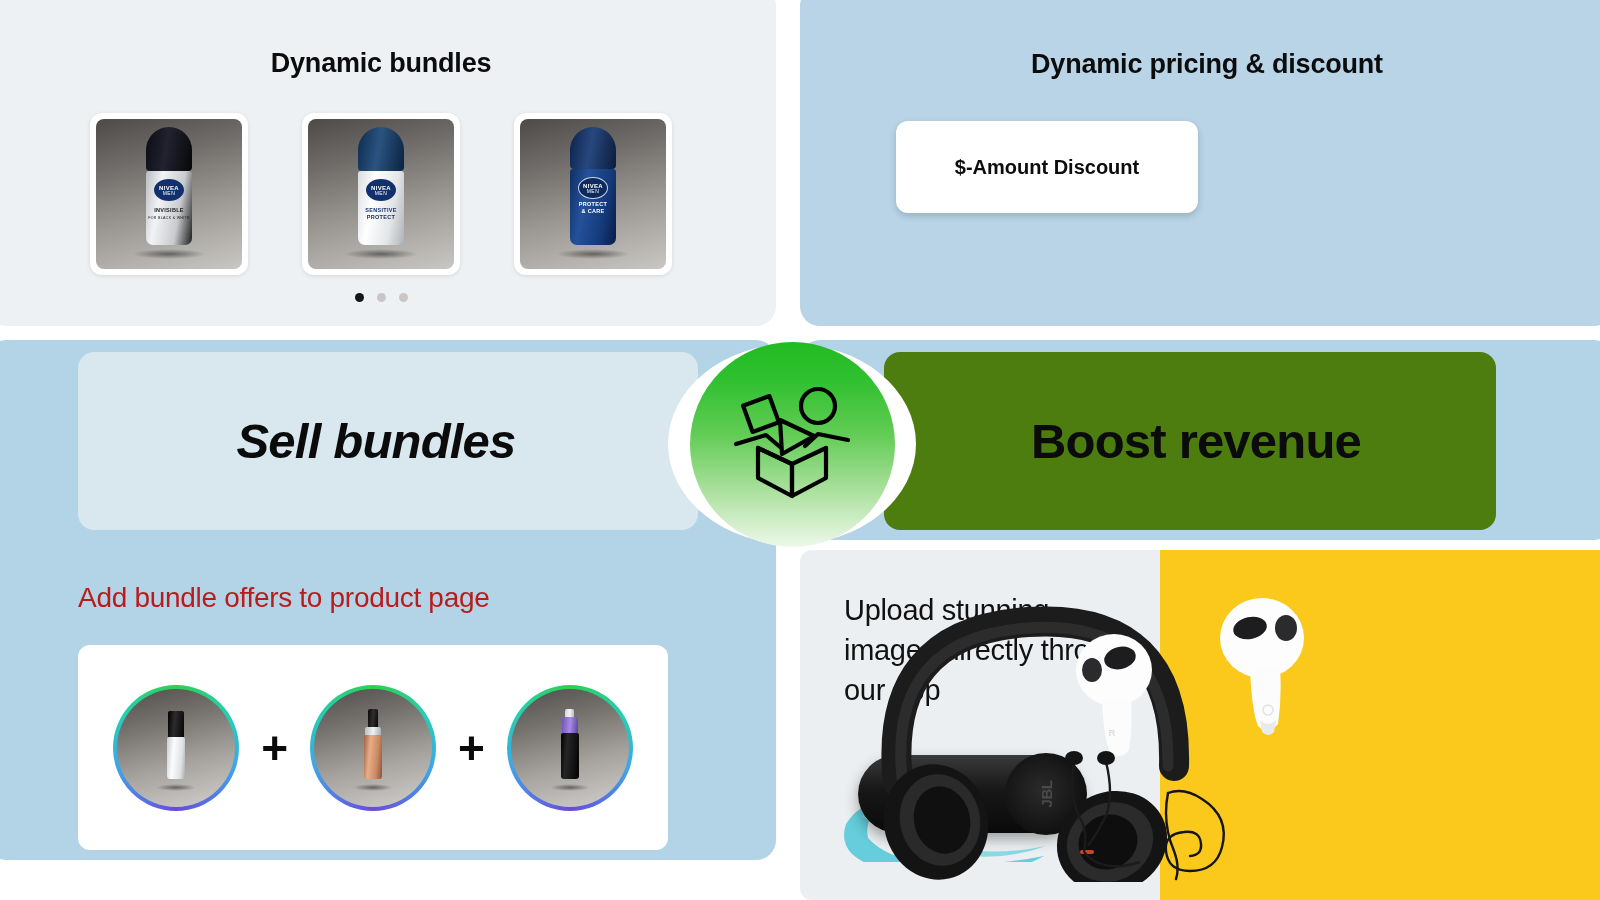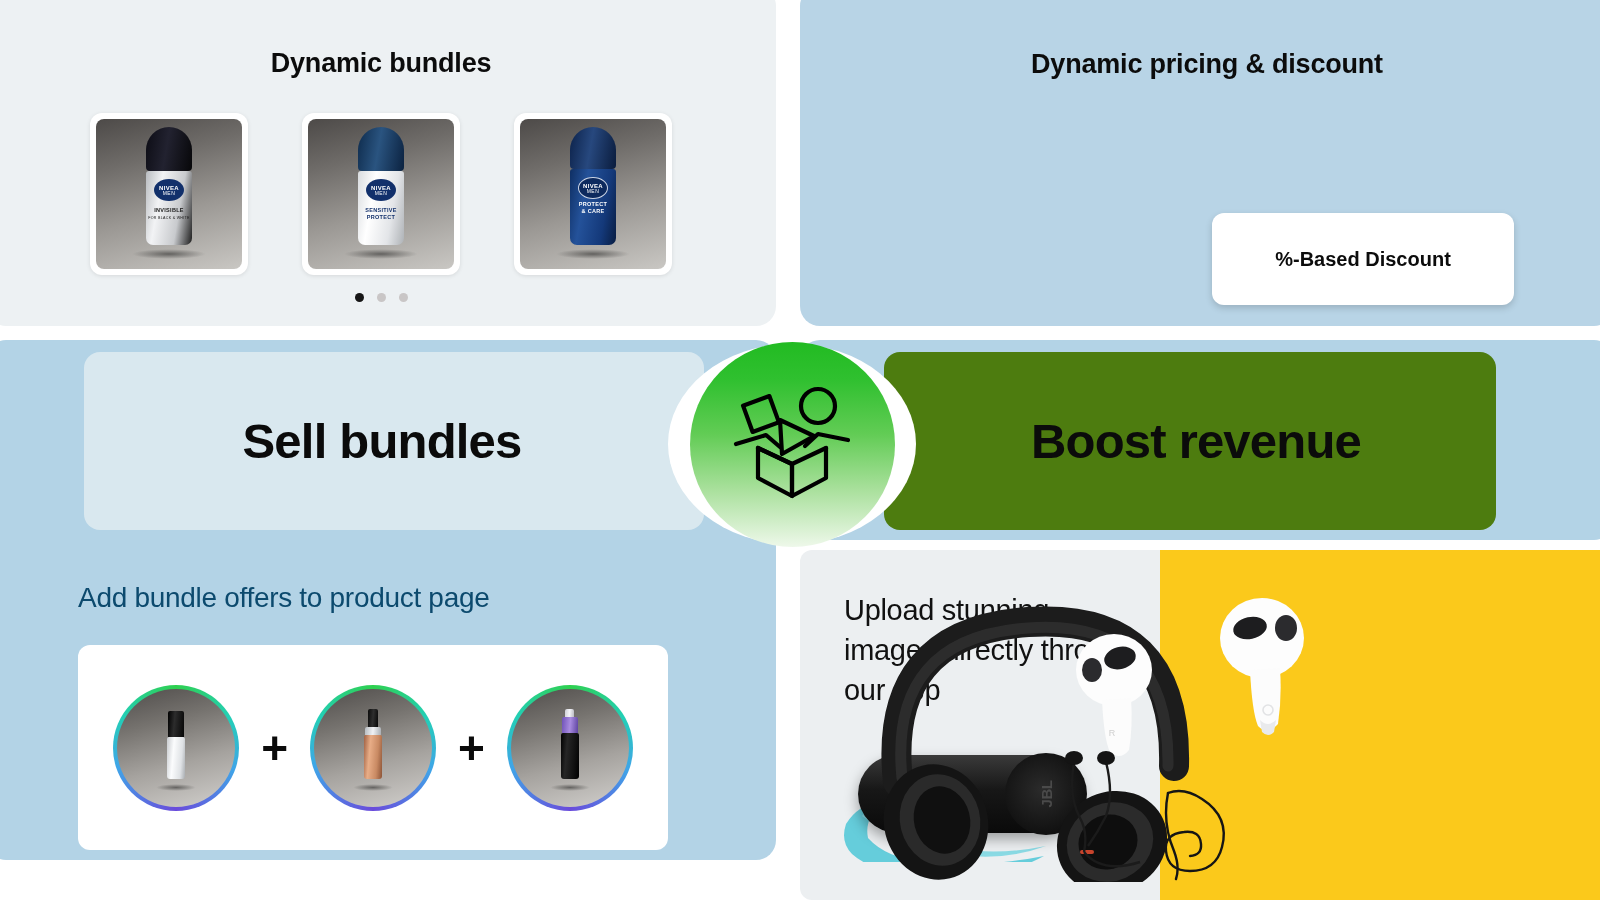--- a/index.html
+++ b/index.html
@@ -79,23 +79,23 @@
   
   .mid-left-bg {
     position:absolute; left:-14px; top:340px; width:790px; height:520px;
     background:#b3d3e6; border-radius:20px;
   }
   .mid-right-bg {
     position:absolute; left:800px; top:340px; width:814px; height:200px;
     background:#b3d3e6; border-radius:20px;
   }
   .band-left {
-    position:absolute; left:84px; top:352px; width:620px; height:178px;
+    position:absolute; left:78px; top:352px; width:620px; height:178px;
     background:#d9e8ef; border-radius:16px;
-    display:flex; align-items:center;
+    display:flex; align-items:center;font-style:italic;
   }
   .band-right {
     position:absolute; left:884px; top:352px; width:612px; height:178px;
     background:#4d7c0f; border-radius:16px;
     display:flex; align-items:center;
   }
   .band-text {
     font-size:49px; font-weight:bold; color:#0b0b0b; letter-spacing:-0.8px;
     width:100%; text-align:center;
   }
@@ -109,21 +109,21 @@
   }
   .icon-circle {
     width:205px; height:205px; border-radius:50%;
     background: linear-gradient(180deg,#22bb22 0%, #2fc02f 18%, #62cc55 45%, #a9e09c 72%, #eef8ea 100%);
     display:flex; align-items:center; justify-content:center;
   }
 
   
   .bl-title {
     position:absolute; left:78px; top:582px;
-    font-size:28px; font-weight:normal; color:#0c4a6e; letter-spacing:-0.3px;
+    font-size:28px; font-weight:normal; color:#b91c1c; letter-spacing:-0.3px;
   }
   .bl-card {
     position:absolute; left:78px; top:645px; width:590px; height:205px;
     background:#fff; border-radius:12px;
     display:flex; align-items:center; justify-content:center; gap:22px;
   }
   .ring {
     width:126px; height:126px; border-radius:50%; padding:4px;
     background: conic-gradient(from 180deg, #6a4bdb 0deg, #3fa5e8 72deg, #23cfb6 120deg, #2fd04f 180deg,
                                #23cfb6 240deg, #3fa5e8 290deg, #6a4bdb 360deg);
@@ -259,21 +259,21 @@
 
     <div class="dots">
       <span class="dot on"></span>
       <span class="dot"></span>
       <span class="dot"></span>
     </div>
   </section>
 
   <section class="panel-pricing">
     <h2 class="panel-title">Dynamic pricing &amp; discount</h2>
-    <div class="chip chip-percent">%-Based Discount</div>
+    <div class="chip chip-amount">$-Amount Discount</div>
   </section>
 
   <div class="mid-left-bg"></div>
   <div class="mid-right-bg"></div>
 
   <div class="band-left">
     <div class="band-text">Sell bundles</div>
   </div>
   <div class="band-right">
     <div class="band-text">Boost revenue</div>

